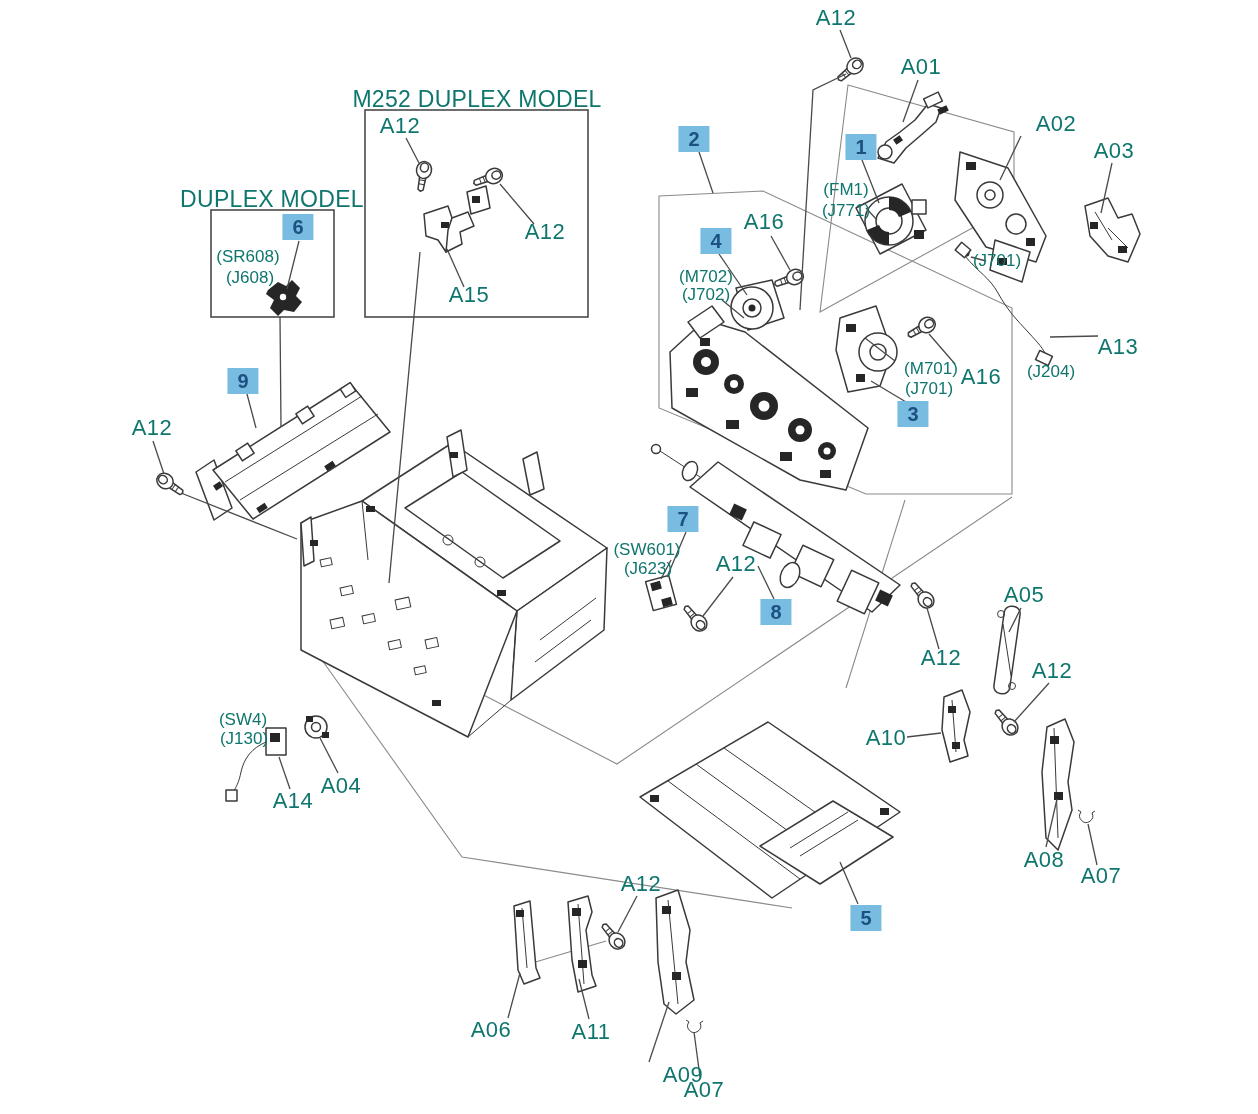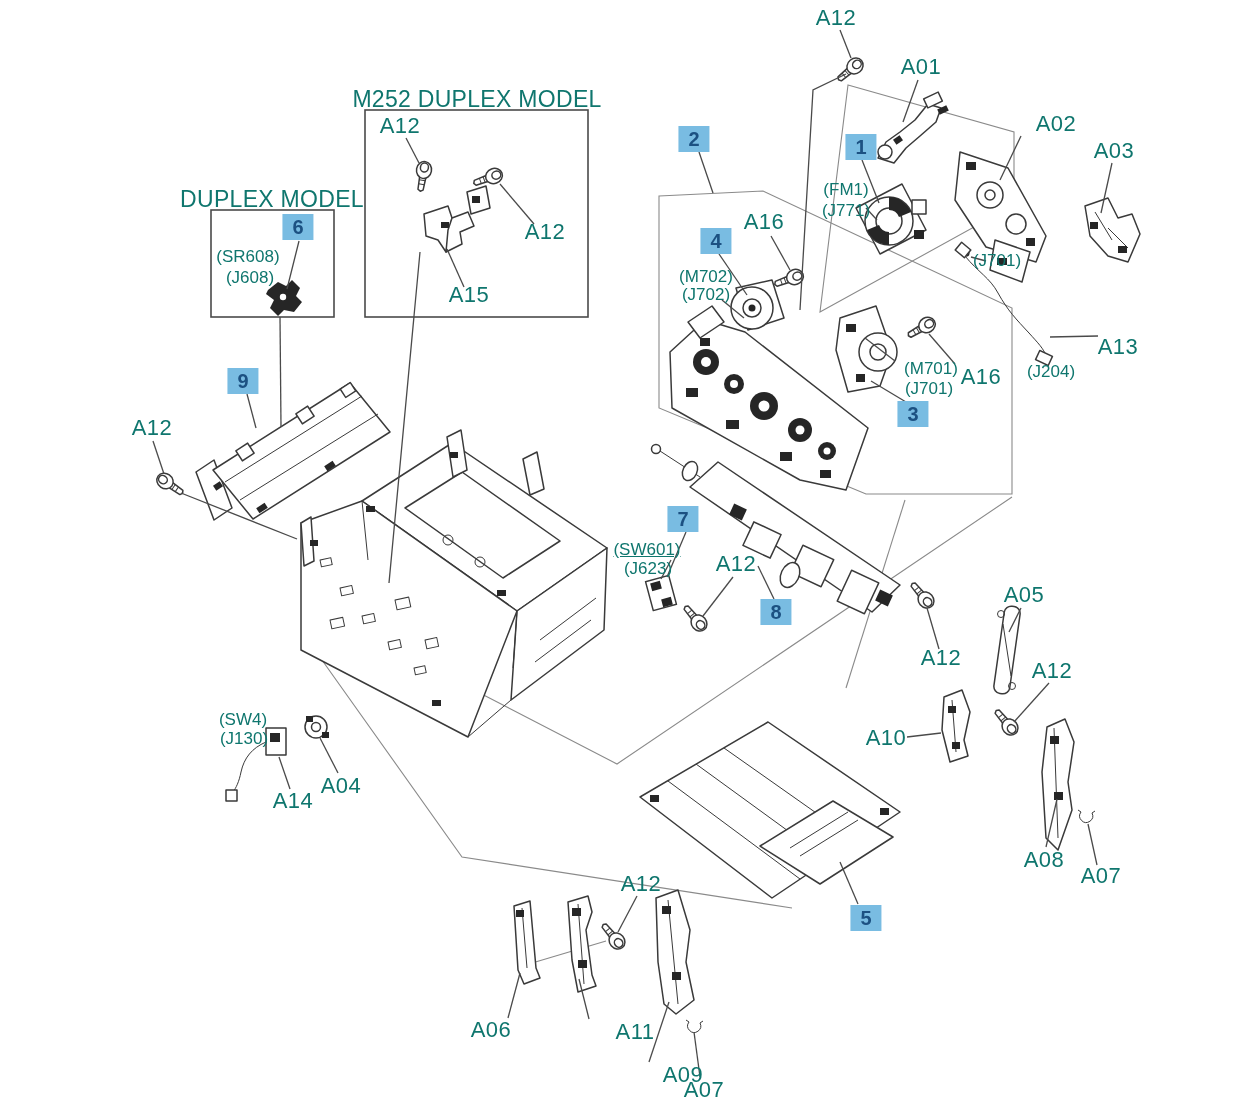--- a/index.html
+++ b/index.html
@@ -358,32 +358,32 @@
       <div class="lbl ref" style="left: 941px; top: 658px;">A12</div>
       <div class="lbl ref" style="left: 1024px; top: 595px; text-align: center;">A05</div>
       <div class="lbl ref" style="left: 1052px; top: 671px;">A12</div>
       <div class="lbl ref" style="left: 886px; top: 738px;">A10</div>
       <div class="lbl ref" style="left: 1044px; top: 860px;">A08</div>
       <div class="lbl ref" style="left: 1101px; top: 876px;">A07</div>
       <div class="lbl ref" style="left: 341px; top: 786px;">A04</div>
       <div class="lbl ref" style="left: 293px; top: 801px;">A14</div>
       <div class="lbl ref" style="left: 641px; top: 884px;">A12</div>
       <div class="lbl ref" style="left: 491px; top: 1030px;">A06</div>
-      <div class="lbl ref" style="left: 591px; top: 1032px; margin-left: 44px;">A11</div>
+      <div class="lbl ref" style="left: 591px; top: 1032px;">A11</div>
       <div class="lbl ref" style="left: 651px; top: 1075px; margin-left: 32px;">A09</div>
       <div class="lbl ref" style="left: 704px; top: 1090px;">A07</div>
       <div class="lbl conn" style="left: 846px; top: 190px;">(FM1)</div>
       <div class="lbl conn" style="left: 846px; top: 211px;">(J771)</div>
       <div class="lbl conn" style="left: 997px; top: 261px;">(J701)</div>
       <div class="lbl conn" style="left: 1051px; top: 372px;">(J204)</div>
       <div class="lbl conn" style="left: 931px; top: 369px;">(M701)</div>
       <div class="lbl conn" style="left: 929px; top: 389px;">(J701)</div>
       <div class="lbl conn" style="left: 706px; top: 277px;">(M702)</div>
       <div class="lbl conn" style="left: 706px; top: 295px;">(J702)</div>
       <div class="lbl conn" style="left: 248px; top: 257px;">(SR608)</div>
       <div class="lbl conn" style="left: 250px; top: 278px;">(J608)</div>
-      <div class="lbl conn" style="left: 647px; top: 550px; text-decoration: underline;">(SW601)</div>
+      <div class="lbl conn" style="left: 647px; top: 550px;">(SW601)</div>
       <div class="lbl conn" style="left: 648px; top: 569px;">(J623)</div>
       <div class="lbl conn" style="left: 243px; top: 720px;">(SW4)</div>
       <div class="lbl conn" style="left: 244px; top: 739px;">(J130)</div>
     </div>
 
 </div>
 
 </body></html>

